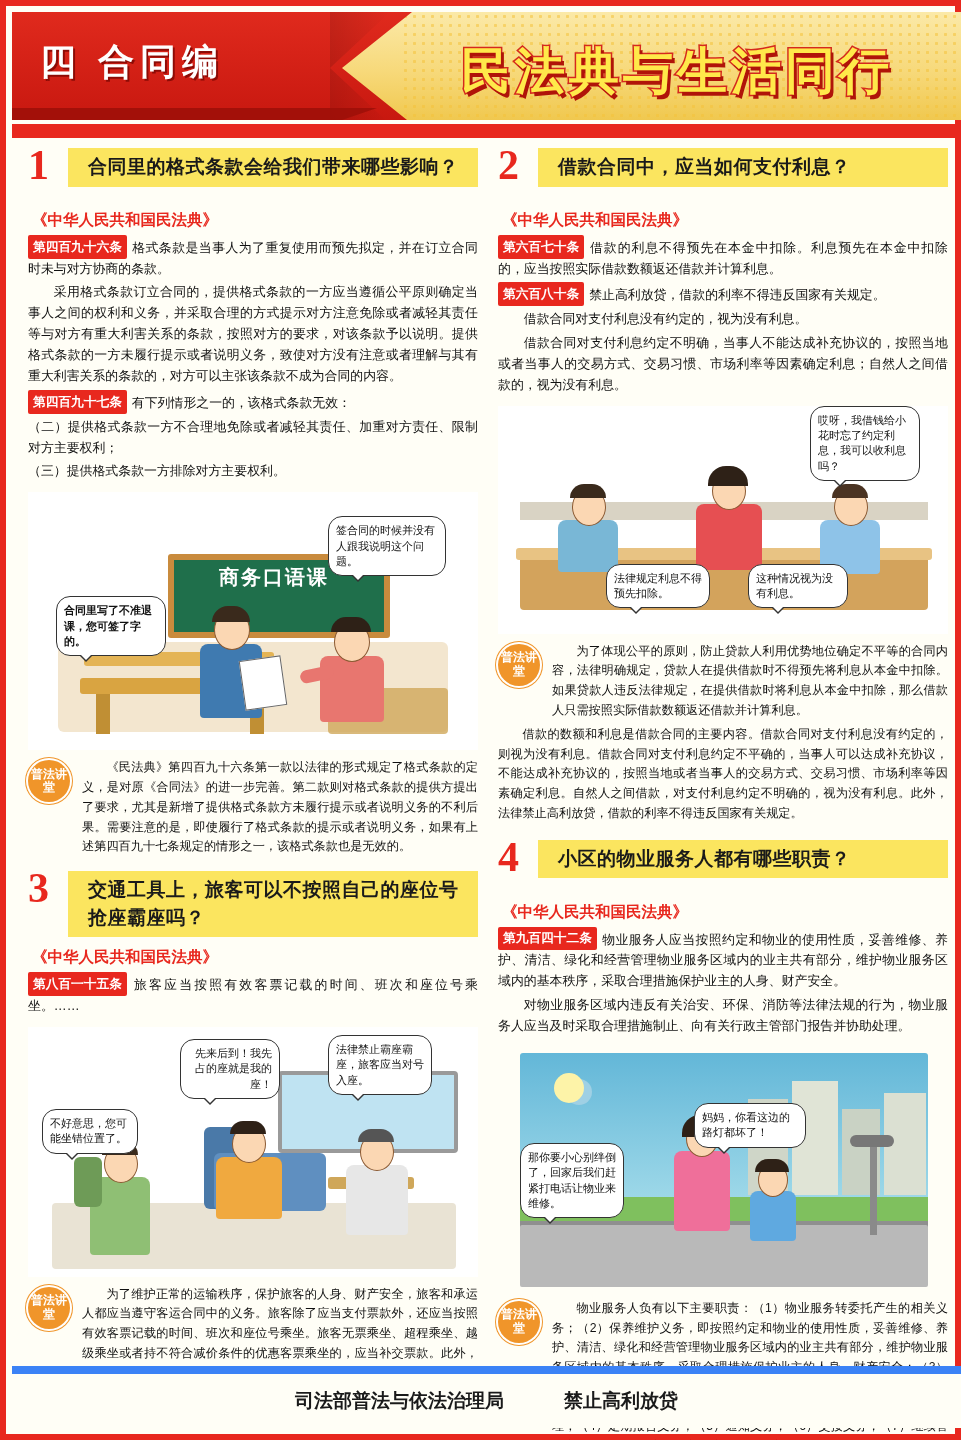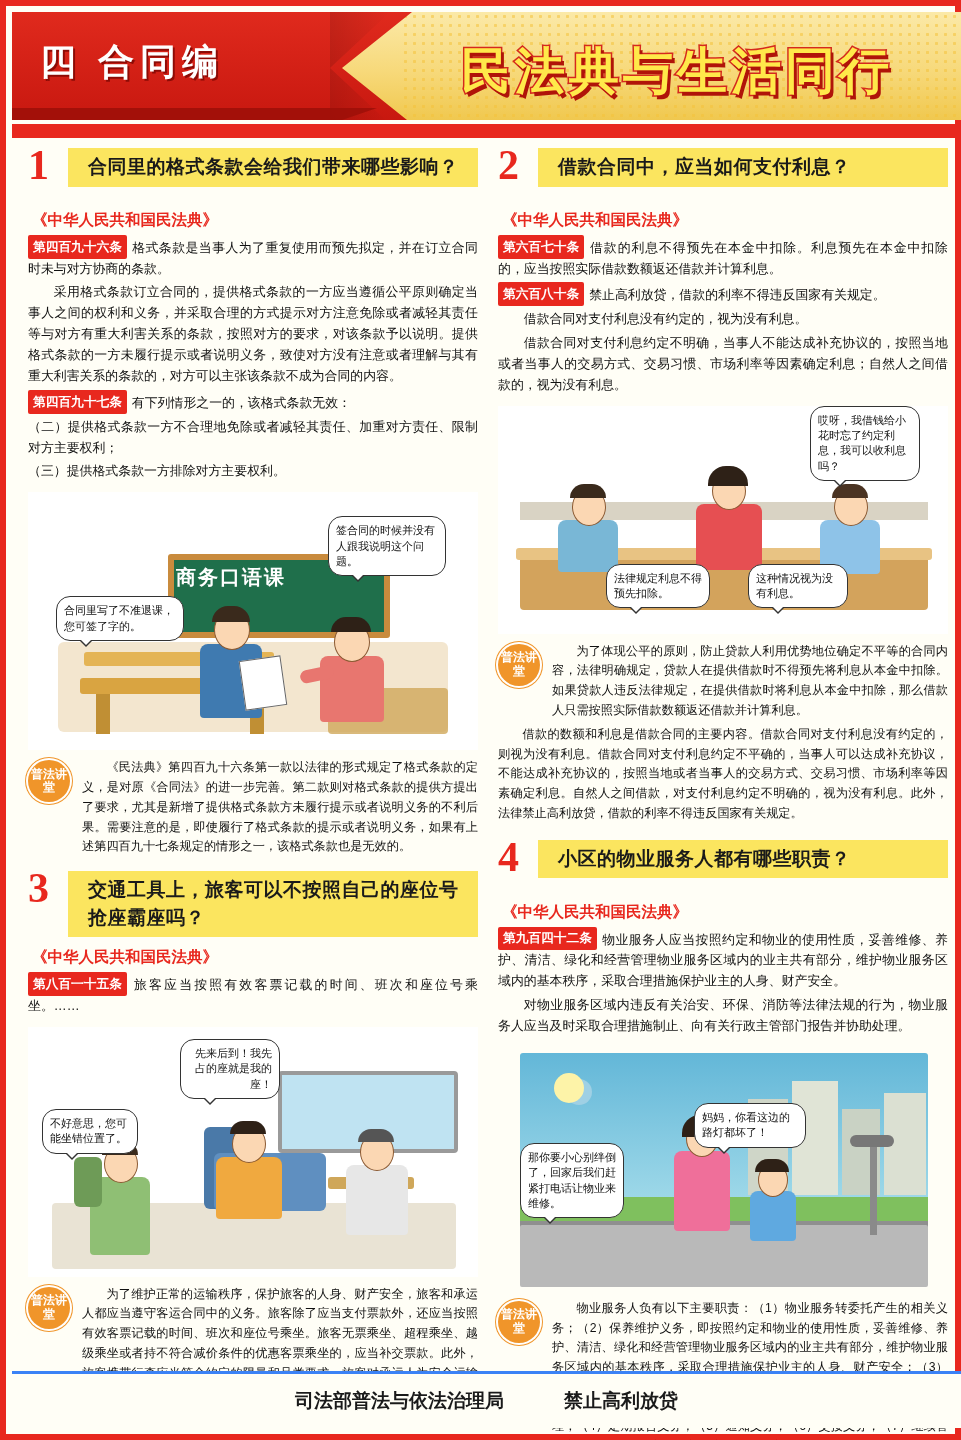--- a/index.html
+++ b/index.html
@@ -121,30 +121,30 @@
   .tip-badge{
     position:absolute;left:0;top:2px;width:42px;height:42px;border-radius:50%;
     background:#f0952a;color:#fff;font-size:12px;font-weight:bold;
     display:flex;align-items:center;justify-content:center;text-align:center;
     line-height:1.15;box-shadow:0 0 0 2px #fff,0 0 0 3px #f0952a;
   }
   .tip-text{font-size:12.2px;line-height:1.62;color:#111;text-align:justify;text-indent:2em;}
   
   .footer{
     position:absolute;left:6px;bottom:6px;width:949px;height:54px;
-    border-top:3px solid #3b82f6;
+    border-top:8px solid #3b82f6;
     display:flex;align-items:center;justify-content:center;gap:60px;
     font-size:19px;font-weight:bold;color:#1a1a1a;
     background:#fffef6;
   }
   
   .ill1{height:258px;background:#ffffff;}
   .c1-floor{position:absolute;left:30px;top:150px;width:390px;height:90px;background:#f3e6cf;border-radius:6px;}
   .c1-board{position:absolute;left:140px;top:62px;width:210px;height:72px;background:#1f6f4b;border:6px solid #c98b3d;border-radius:3px;}
-  .c1-board-txt{position:absolute;left:148px;top:72px;width:196px;text-align:left;color:#fff;font-size:20px;font-weight:bold;letter-spacing:2px;}
+  .c1-board-txt{position:absolute;left:148px;top:72px;width:196px;text-align:center;color:#fff;font-size:20px;font-weight:bold;letter-spacing:2px;}
   .c1-desk{position:absolute;left:52px;top:186px;width:200px;height:16px;background:#d9a441;border-radius:3px;}
   .c1-desk2{position:absolute;left:68px;top:202px;width:14px;height:40px;background:#c08f34;}
   .c1-desk3{position:absolute;left:222px;top:202px;width:14px;height:40px;background:#c08f34;}
   .c1-deskb{position:absolute;left:56px;top:160px;width:190px;height:14px;background:#e4b455;border-radius:3px;}
   .c1-chairs{position:absolute;left:300px;top:196px;width:120px;height:46px;background:#cfa75a;border-radius:4px;opacity:.8;}
   
   .p-head{position:absolute;border-radius:50%;background:#fbd7b3;border:1.5px solid #8b5a33;}
   .p-body{position:absolute;border-radius:8px 8px 4px 4px;}
   .c1-m1-head{left:186px;top:118px;width:34px;height:38px;}
   .c1-m1-hair{position:absolute;left:184px;top:114px;width:38px;height:16px;background:#3a2a1c;border-radius:18px 18px 0 0;}
@@ -252,21 +252,21 @@
         <div class="c1-desk3"></div>
         <div class="c1-chairs"></div>
         <div class="p-body c1-m1-body"></div>
         <div class="p-head c1-m1-head"></div>
         <div class="c1-m1-hair"></div>
         <div class="c1-m1-paper"></div>
         <div class="p-body c1-m2-body"></div>
         <div class="c1-m2-arm"></div>
         <div class="p-head c1-m2-head"></div>
         <div class="c1-m2-hair"></div>
-        <div class="bubble" style="left:28px;top:104px;width:128px;">合同里写了不准退课，您可签了字的。</div>
+        <div class="bubble" style="left:28px;top:104px;width:110px;font-weight:bold;">合同里写了不准退课，您可签了字的。</div>
         <div class="bubble" style="left:300px;top:24px;width:118px;">签合同的时候并没有人跟我说明这个问题。</div>
       </div>
 
       <div class="tip">
         <div class="tip-badge">普法讲堂</div>
         <div class="tip-text">《民法典》第四百九十六条第一款以法律的形式规定了格式条款的定义，是对原《合同法》的进一步完善。第二款则对格式条款的提供方提出了要求，尤其是新增了提供格式条款方未履行提示或者说明义务的不利后果。需要注意的是，即使履行了格式条款的提示或者说明义务，如果有上述第四百九十七条规定的情形之一，该格式条款也是无效的。</div>
       </div>
     </div>
 
     <div style="margin-top:14px;">
@@ -290,20 +290,21 @@
         <div class="p-head c3-p1-head"></div>
         <div class="c3-p1-hair"></div>
         <div class="p-body c3-p2-body"></div>
         <div class="p-head c3-p2-head"></div>
         <div class="c3-p2-hair"></div>
         <div class="p-body c3-p3-body"></div>
         <div class="p-head c3-p3-head"></div>
         <div class="c3-p3-hair"></div>
         <div class="bubble" style="left:14px;top:82px;width:96px;">不好意思，您可能坐错位置了。</div>
         <div class="bubble" style="left:152px;top:12px;width:100px;text-align:right;">先来后到！我先占的座就是我的座！</div>
+        <div class="bubble" style="left:300px;top:8px;width:104px;">法律禁止霸座霸座，旅客应当对号入座。</div>
       </div>
 
       <div class="tip">
         <div class="tip-badge">普法讲堂</div>
         <div class="tip-text">为了维护正常的运输秩序，保护旅客的人身、财产安全，旅客和承运人都应当遵守客运合同中的义务。旅客除了应当支付票款外，还应当按照有效客票记载的时间、班次和座位号乘坐。旅客无票乘坐、超程乘坐、越级乘坐或者持不符合减价条件的优惠客票乘坐的，应当补交票款。此外，旅客携带行李应当符合约定的限量和品类要求，旅客对承运人为安全运输所作的合理安排应当积极协助和配合。</div>
       </div>
     </div>
   </div>
 
   <div class="col col-right">

